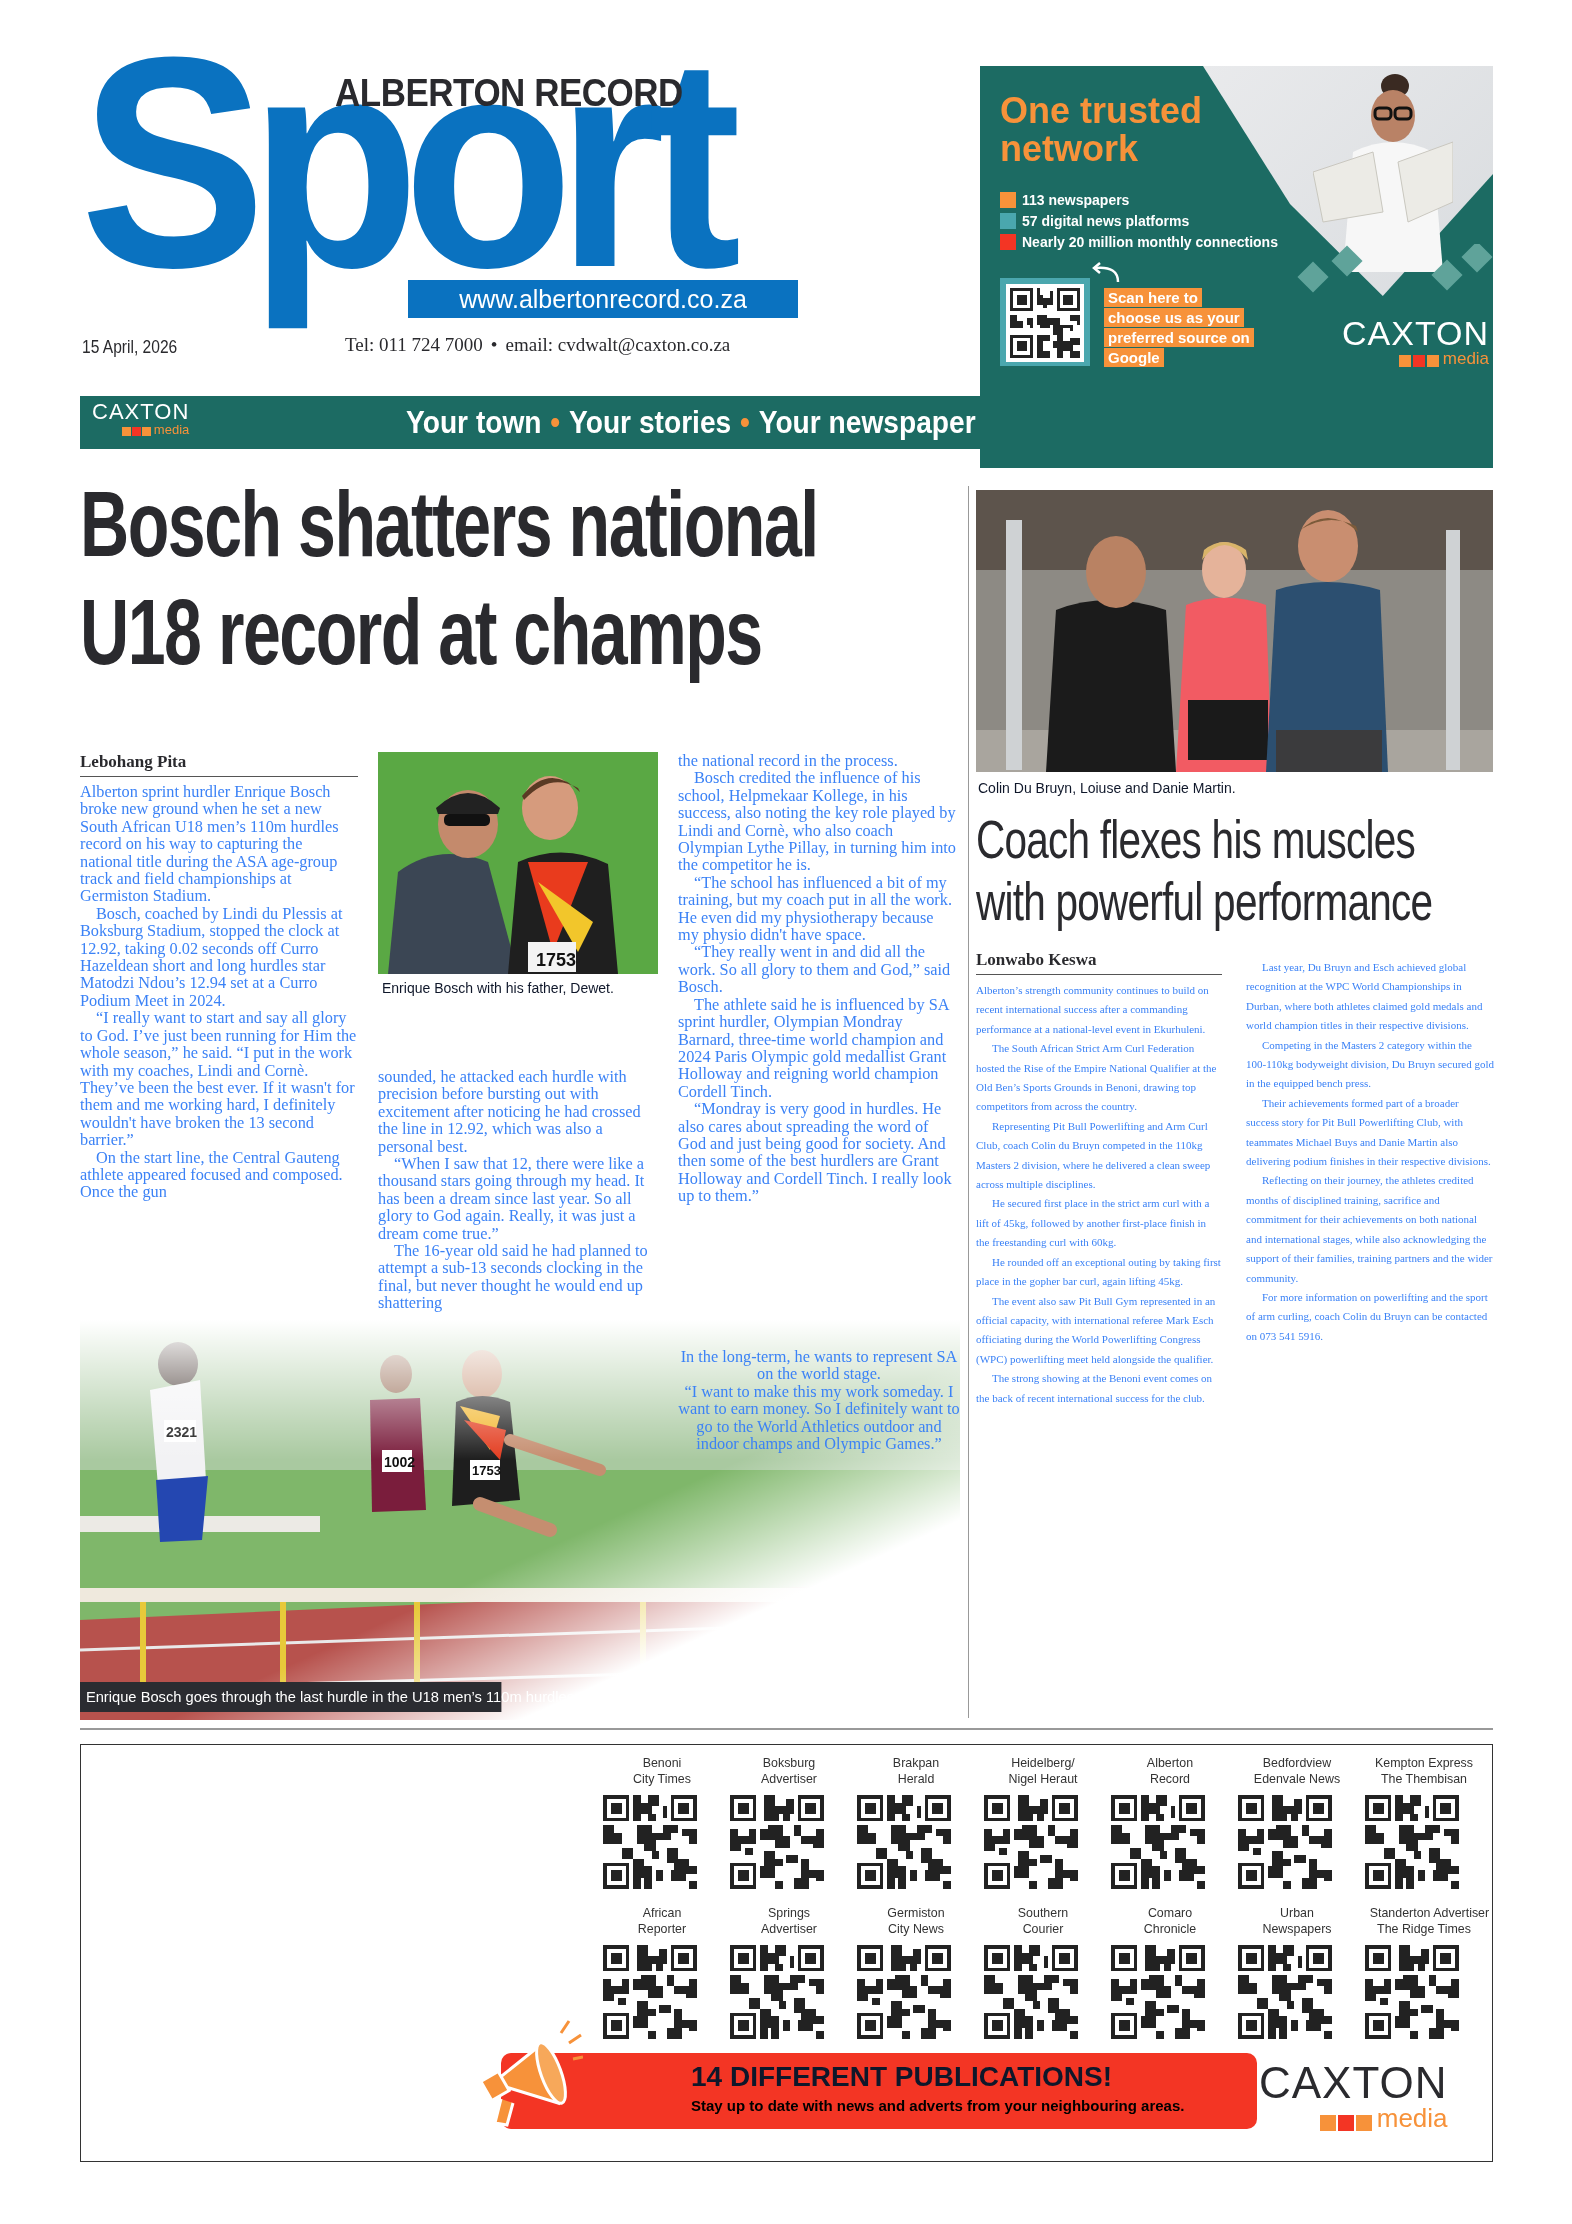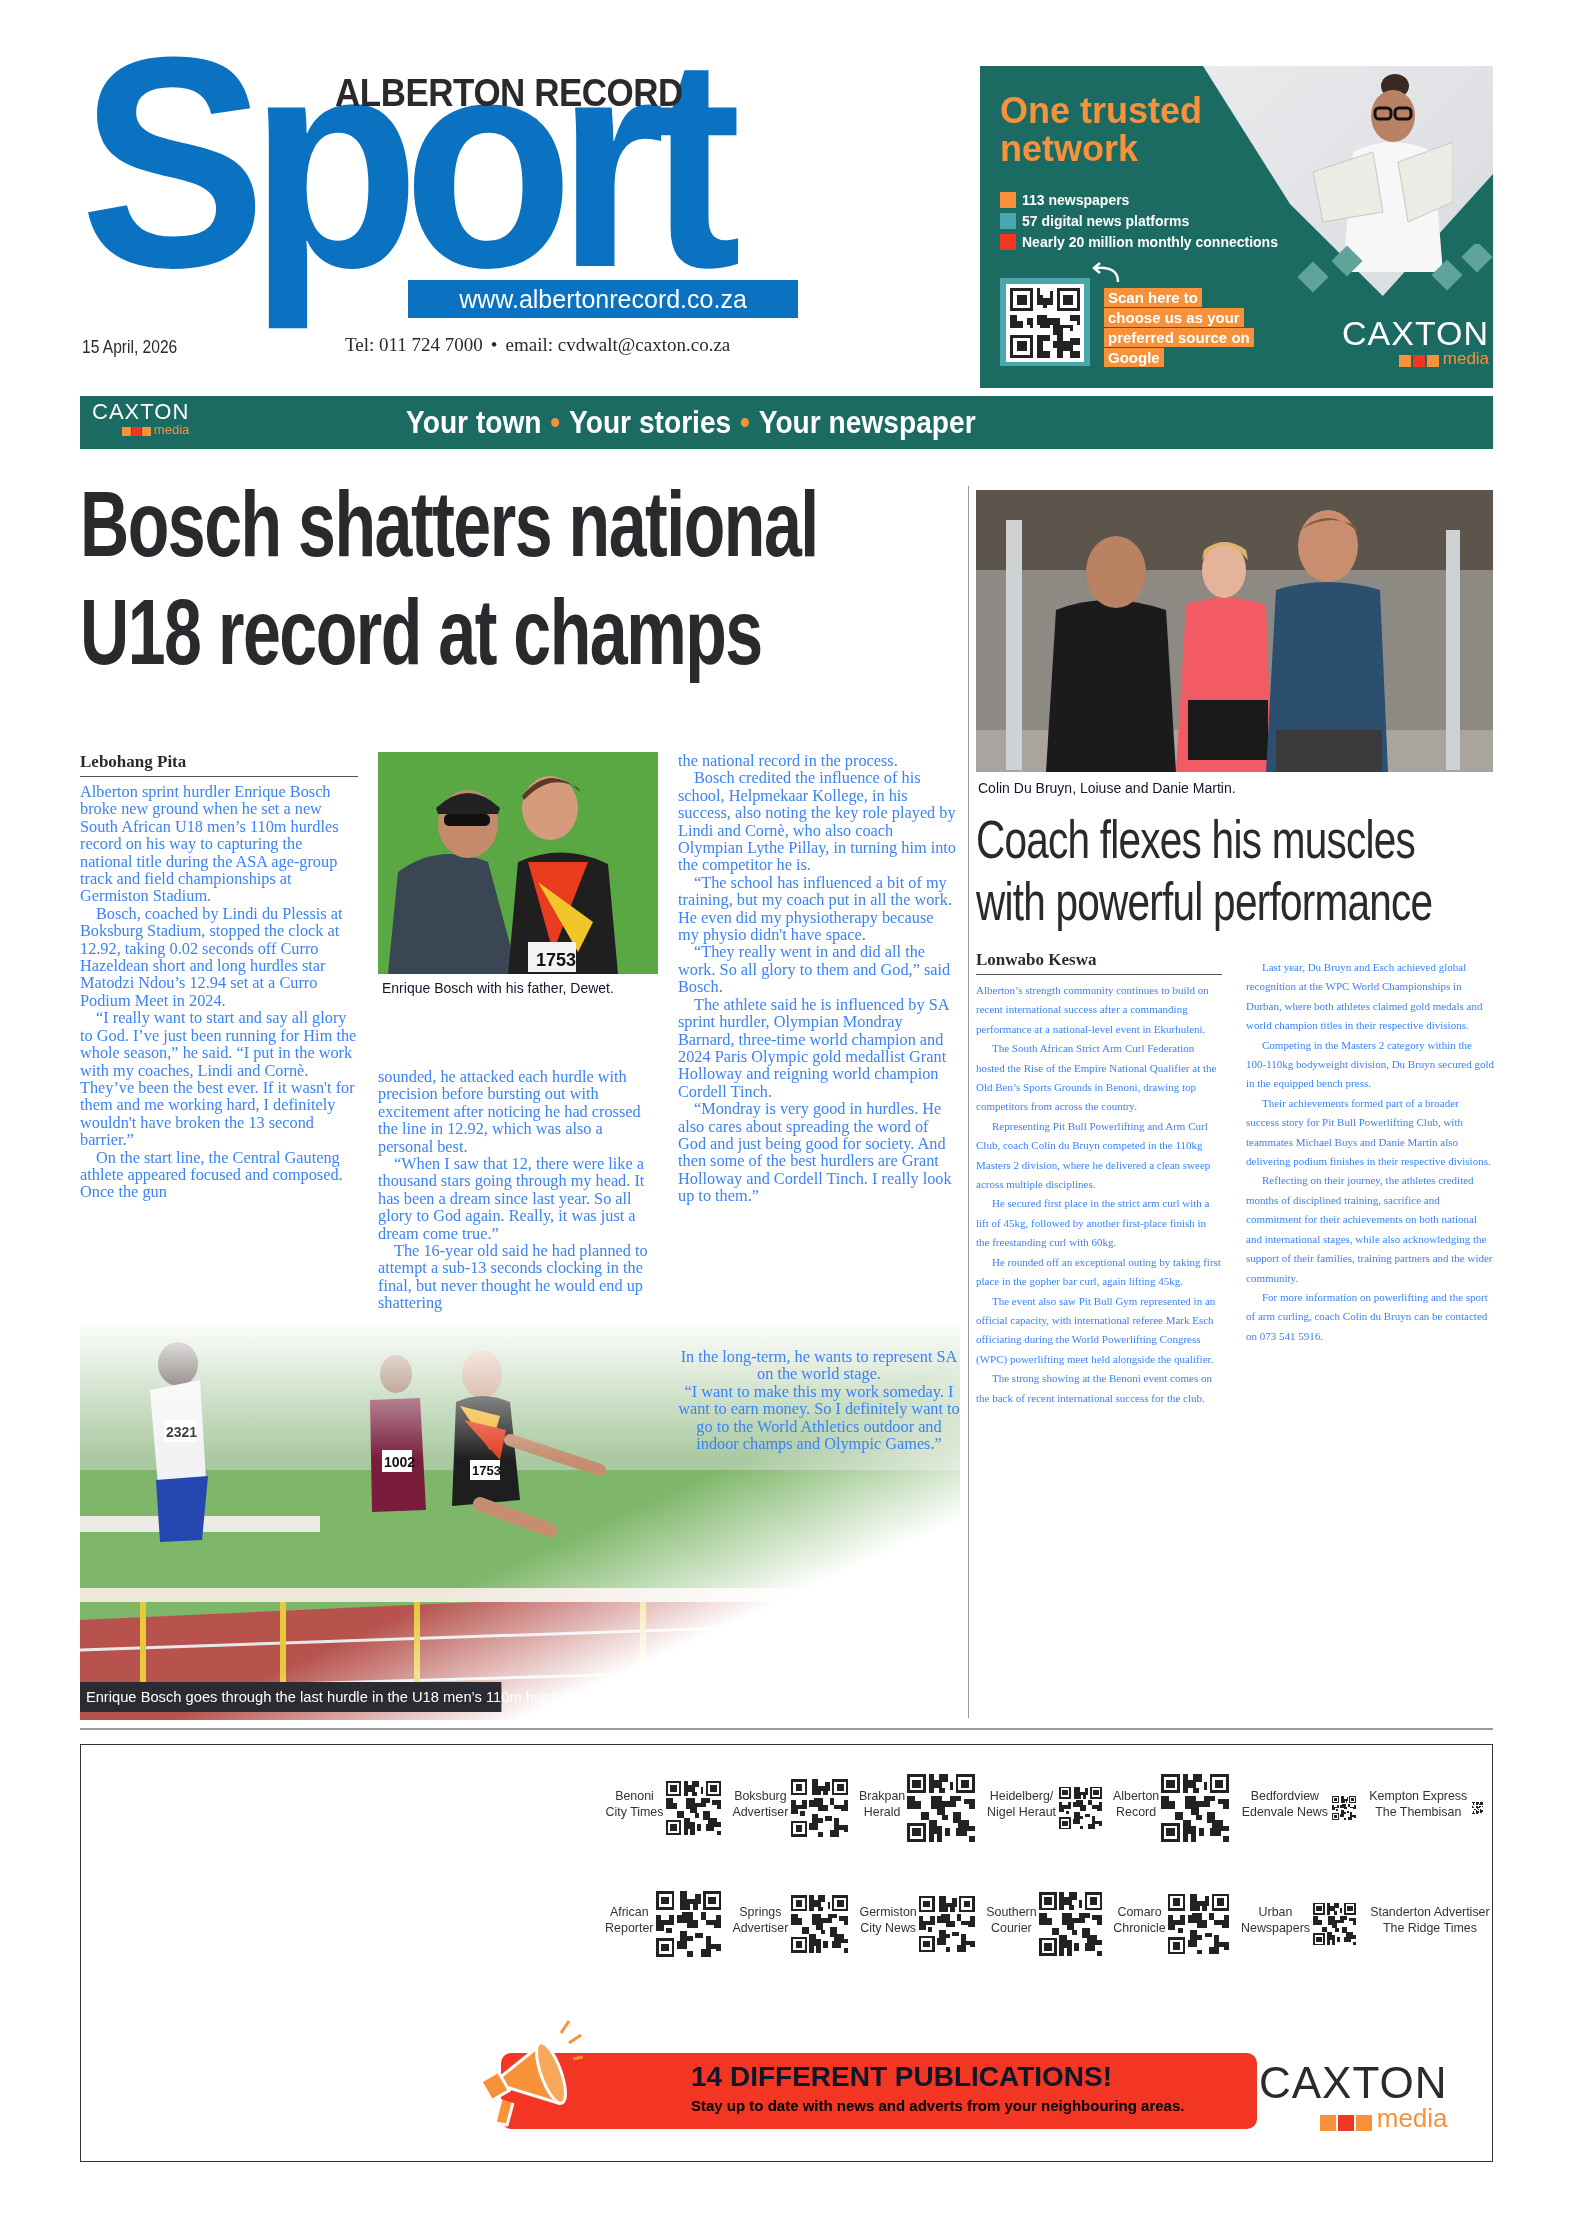--- a/index.html
+++ b/index.html
@@ -31,21 +31,21 @@
     transform: scaleX(0.82); transform-origin: left top;
   }
   .masthead-contact {
     position: absolute; left: 265px; top: 286px;
     font-family: "Liberation Serif", serif; font-size: 19px; color: #2a2a2e;
   }
   .masthead-contact .dot { margin: 0 8px; }
 
   
   .ad-network {
-    position: absolute; left: 980px; top: 66px; width: 513px; height: 322px;
+    position: absolute; left: 980px; top: 66px; width: 513px; height: 402px;
     background: #1c6b63; overflow: hidden;
   }
   .ad-network .photo-zone {
     position: absolute; right: 0; top: 0; width: 290px; height: 230px;
     background: linear-gradient(135deg, #e9eaec 0%, #d9dcdf 100%);
     clip-path: polygon(0 0, 100% 0, 100% 47%, 62% 100%, 30% 60%);
   }
   .ad-network .woman {
     position: absolute; right: 40px; top: 6px; width: 140px; height: 200px;
   }
@@ -171,21 +171,21 @@
   .ns-headline .l { display: block; transform: scaleX(0.72); transform-origin: center; }
   .ns-orange { color: #f7923a; }
   .ns-red { color: #f33524; }
   .scan-glyph {
     display: inline-block; width: 52px; height: 56px; vertical-align: -2px;
     position: relative; margin: 0 2px;
   }
 
   .qr-grid { position: absolute; left: 522px; top: 10px; width: 880px; }
   .qr-row { display: flex; justify-content: space-between; margin-bottom: 16px; }
-  .qr-cell { width: 118px; display: flex; flex-direction: row; align-items: center; }
+  .qr-cell { width: 118px; display: flex; flex-direction: column; }
   .qr-label {
     font-family: "Liberation Sans", sans-serif; font-size: 13.5px; line-height: 16px;
     text-align: center; color: #333; height: 34px; white-space: nowrap;
     transform: scaleX(0.92);
   }
   .qr-code { width: 94px; height: 94px; margin-top: 6px; }
 
   .pub-banner {
     position: absolute; left: 420px; top: 308px; width: 756px; height: 76px;
     background: #f33524; border-radius: 10px;

